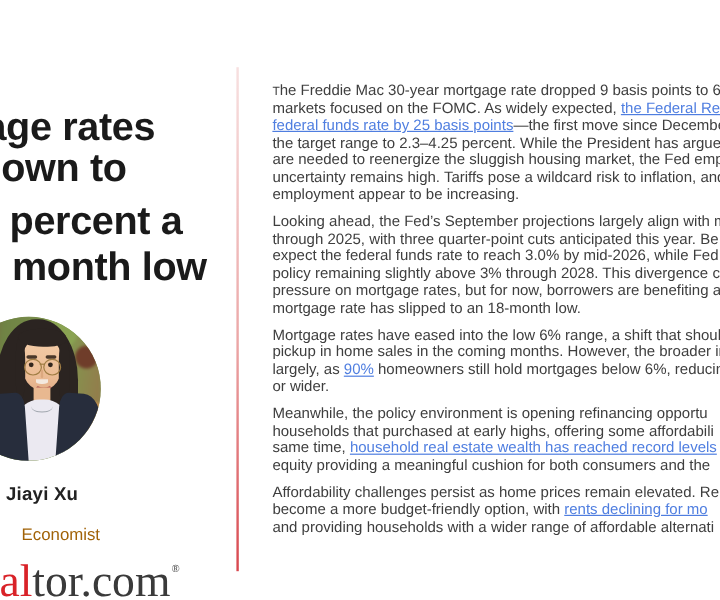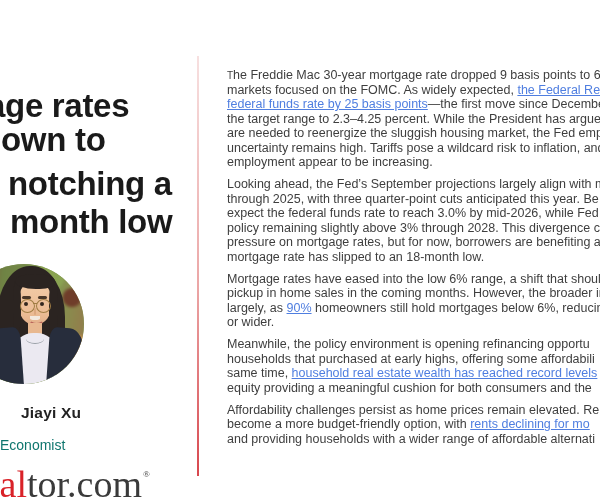--- a/index.html
+++ b/index.html
@@ -44,22 +44,22 @@
   .av-eye-r{left:76px;top:38px;width:4px;height:4px;background:#33271f;border-radius:50%;}
   .av-nose{left:70px;top:44px;width:2px;height:7px;background:#dca87f;border-radius:1px;}
   .av-teeth{left:66px;top:52px;width:10px;height:4px;background:#f3e9df;border-radius:0 0 45% 45%;}
   .av-smile{left:64px;top:49px;width:13px;height:8px;border:2px solid transparent;border-bottom:2px solid #b9655a;border-radius:50%;}
   .av-neck{left:64px;top:59px;width:14px;height:13px;background:#e8b890;}
   .av-blouse{left:51px;top:69px;width:40px;height:51px;background:#ebe9f1;border-radius:45% 45% 0 0 / 30% 30% 0 0;}
   .av-jacket-l{left:22px;top:64px;width:36px;height:60px;background:#272d3c;border-radius:45% 20% 0 0;transform:rotate(-4deg);}
   .av-jacket-r{left:84px;top:64px;width:36px;height:60px;background:#272d3c;border-radius:20% 45% 0 0;transform:rotate(4deg);}
   .av-necklace{left:62px;top:70px;width:18px;height:9px;border-bottom:1.5px solid #9aa0a8;border-radius:50%;}
 
-  .author-name{position:absolute;left:5px;top:404px;font-size:15.5px;font-weight:700;color:#222;letter-spacing:0.2px;white-space:nowrap;margin-left:16px;}
-  .author-title{position:absolute;left:0;top:437px;font-size:14px;color:#0f766e;white-space:nowrap;}
+  .author-name{position:absolute;left:5px;top:404px;font-size:15.5px;font-weight:700;color:#222;letter-spacing:0.2px;white-space:nowrap;}
+  .author-title{position:absolute;left:18px;top:437px;font-size:14px;color:#a16207;white-space:nowrap;}
 
   .logo{position:absolute;left:0;top:455px;height:40px;white-space:nowrap;}
   .logo-inner{display:inline-block;margin-left:-30px;font-family:"Liberation Serif",serif;font-size:38px;line-height:38px;}
   .logo-red{color:#d92228;}
   .logo-dark{color:#3a3a3a;}
   .logo-reg{font-size:9px;color:#3a3a3a;vertical-align:20px;margin-left:1px;}
 
   
   .divider{
     position:absolute;left:197px;top:56px;width:1.5px;height:420px;
@@ -71,21 +71,21 @@
   .para{margin:0 0 7.5px 0;}
   .line{height:14.5px;line-height:14.5px;font-size:12.5px;color:#3e3e3e;white-space:nowrap;}
   .lnk{color:#4f7ee0;text-decoration:underline;cursor:pointer;}
   .tcap{font-size:10px;}
 </style>
 </head>
 <body>
 
 <div class="headline-line" id="hl1">age rates</div>
 <div class="headline-line" id="hl2">own to</div>
-<div class="headline-line" id="hl3">notching a</div>
+<div class="headline-line" id="hl3">percent a</div>
 <div class="headline-line" id="hl4">month low</div>
 
 <div class="avatar">
   <div class="av-bg"></div>
   <div class="av-hair"></div>
   <div class="av-face"></div>
   <div class="av-hair-l"></div>
   <div class="av-hair-r"></div>
   <div class="av-bangs"></div>
   <div class="av-brow-l"></div>

